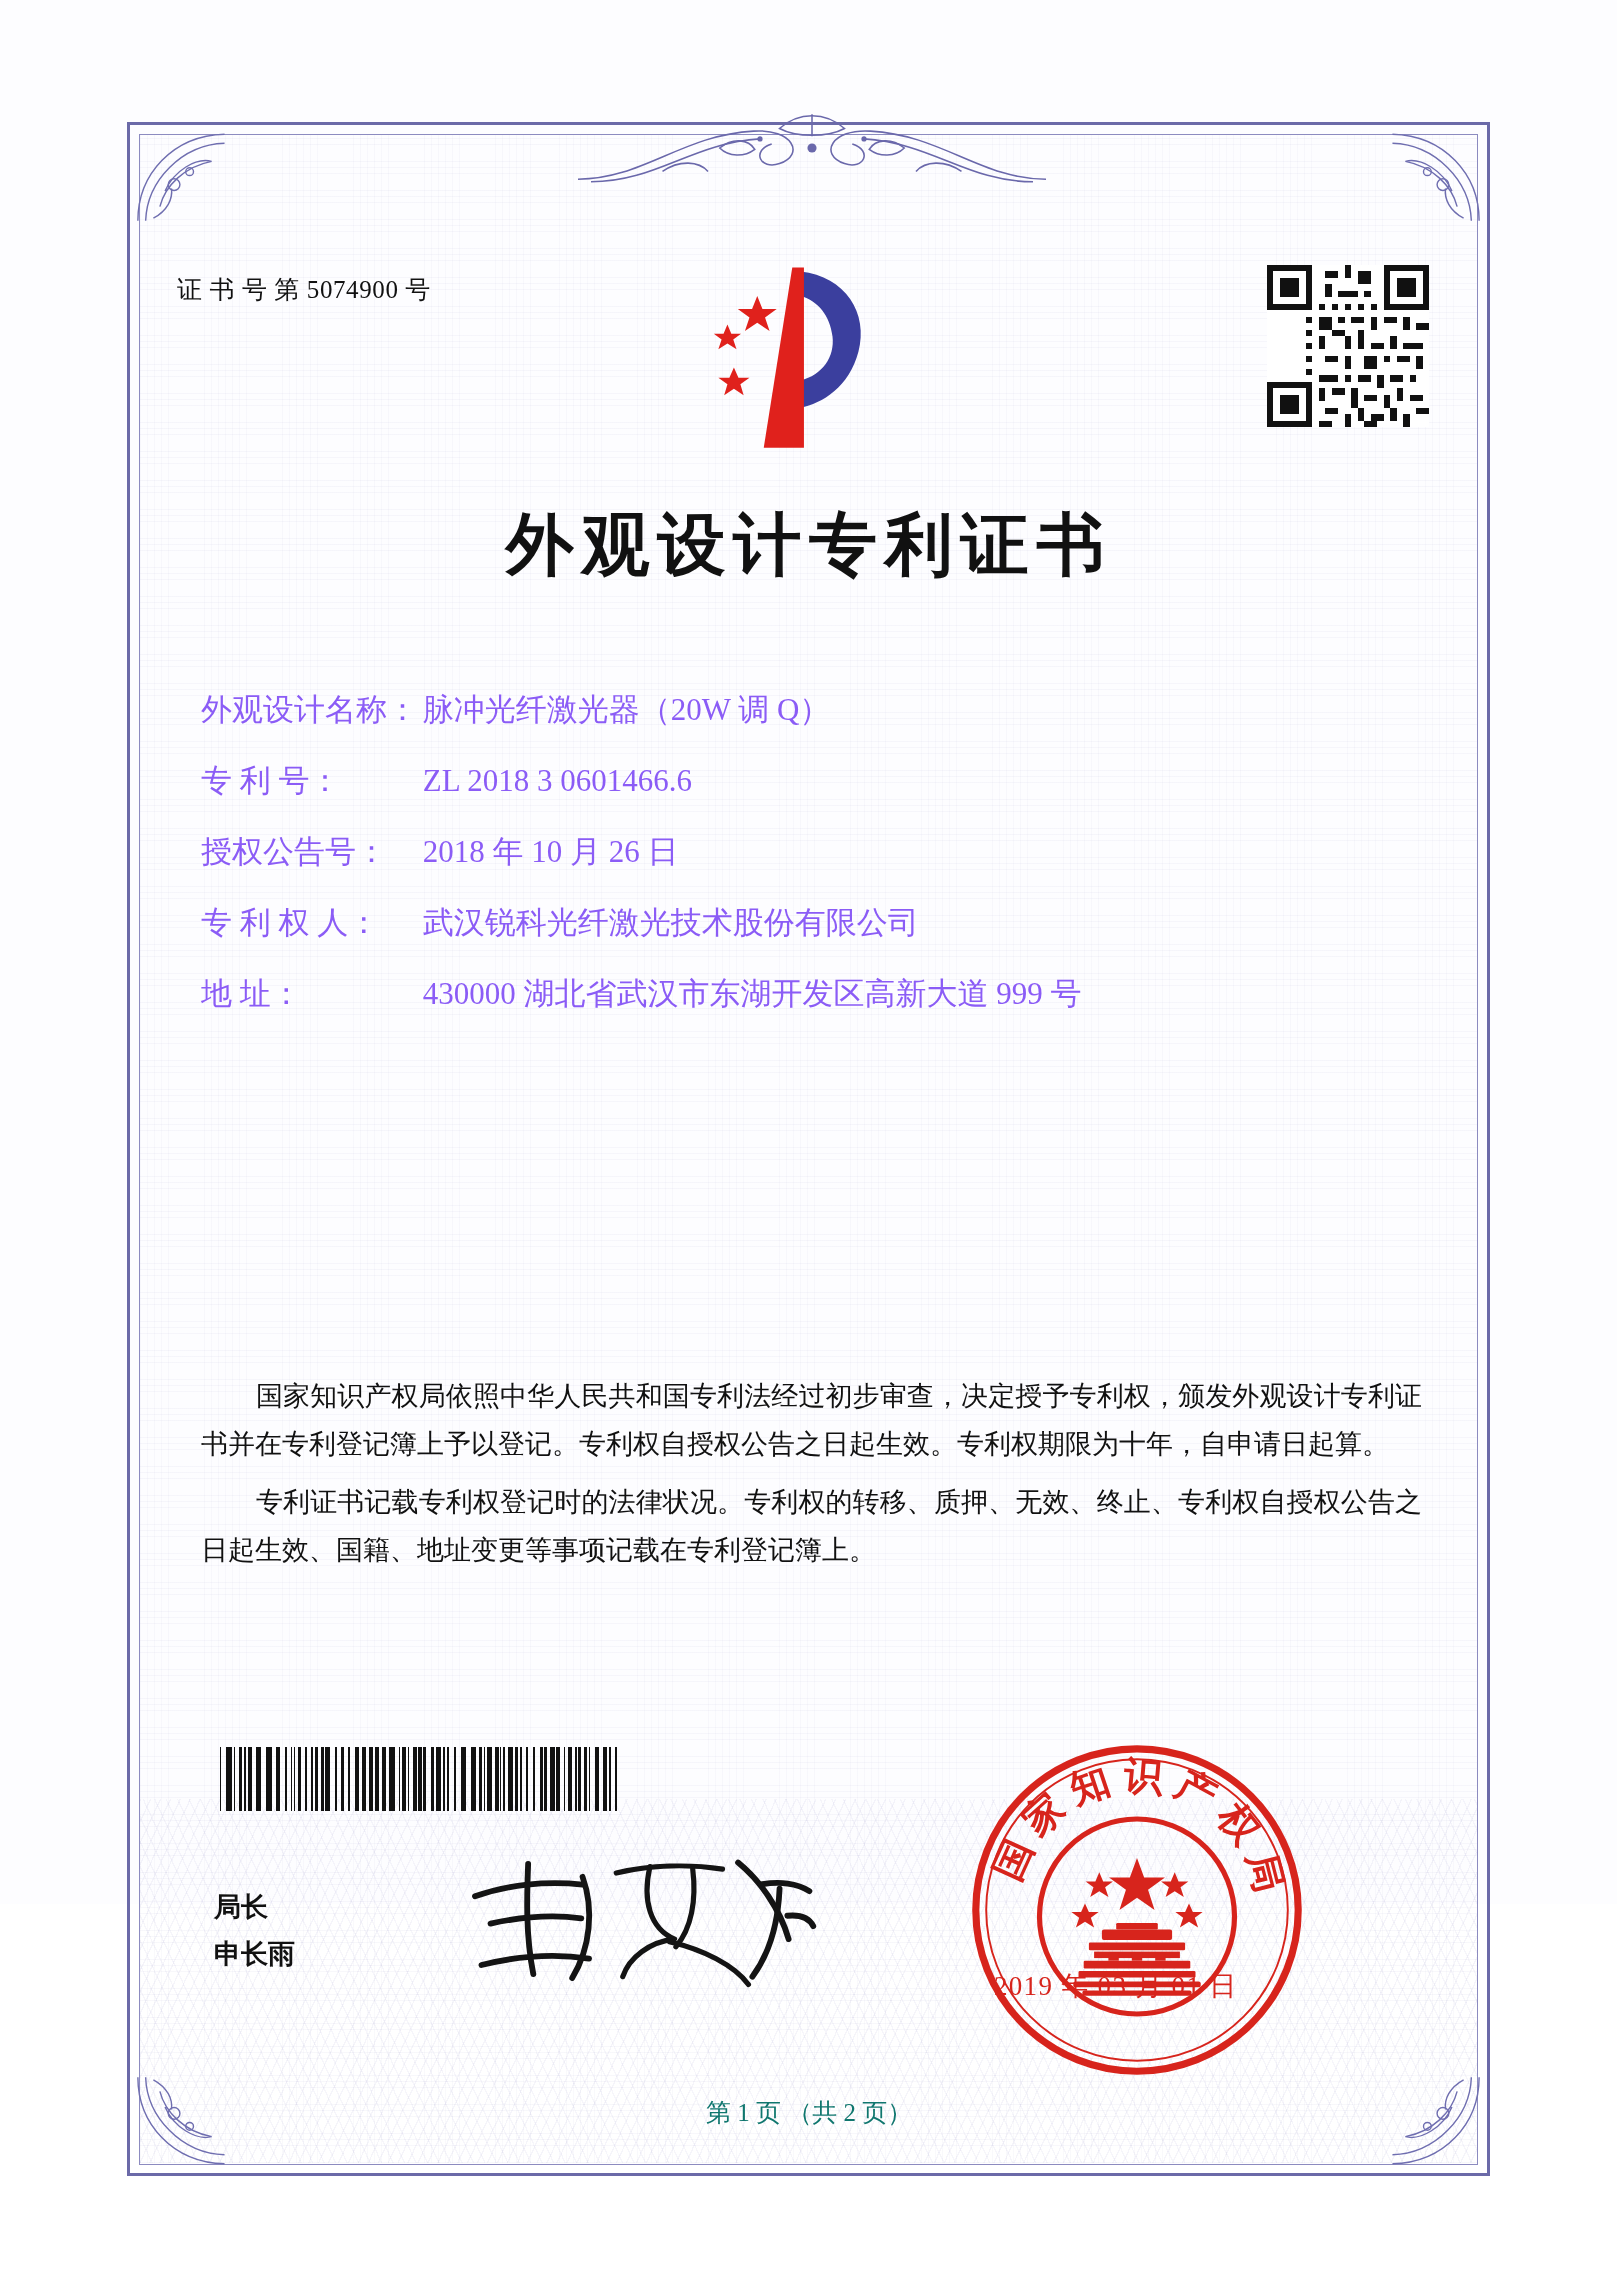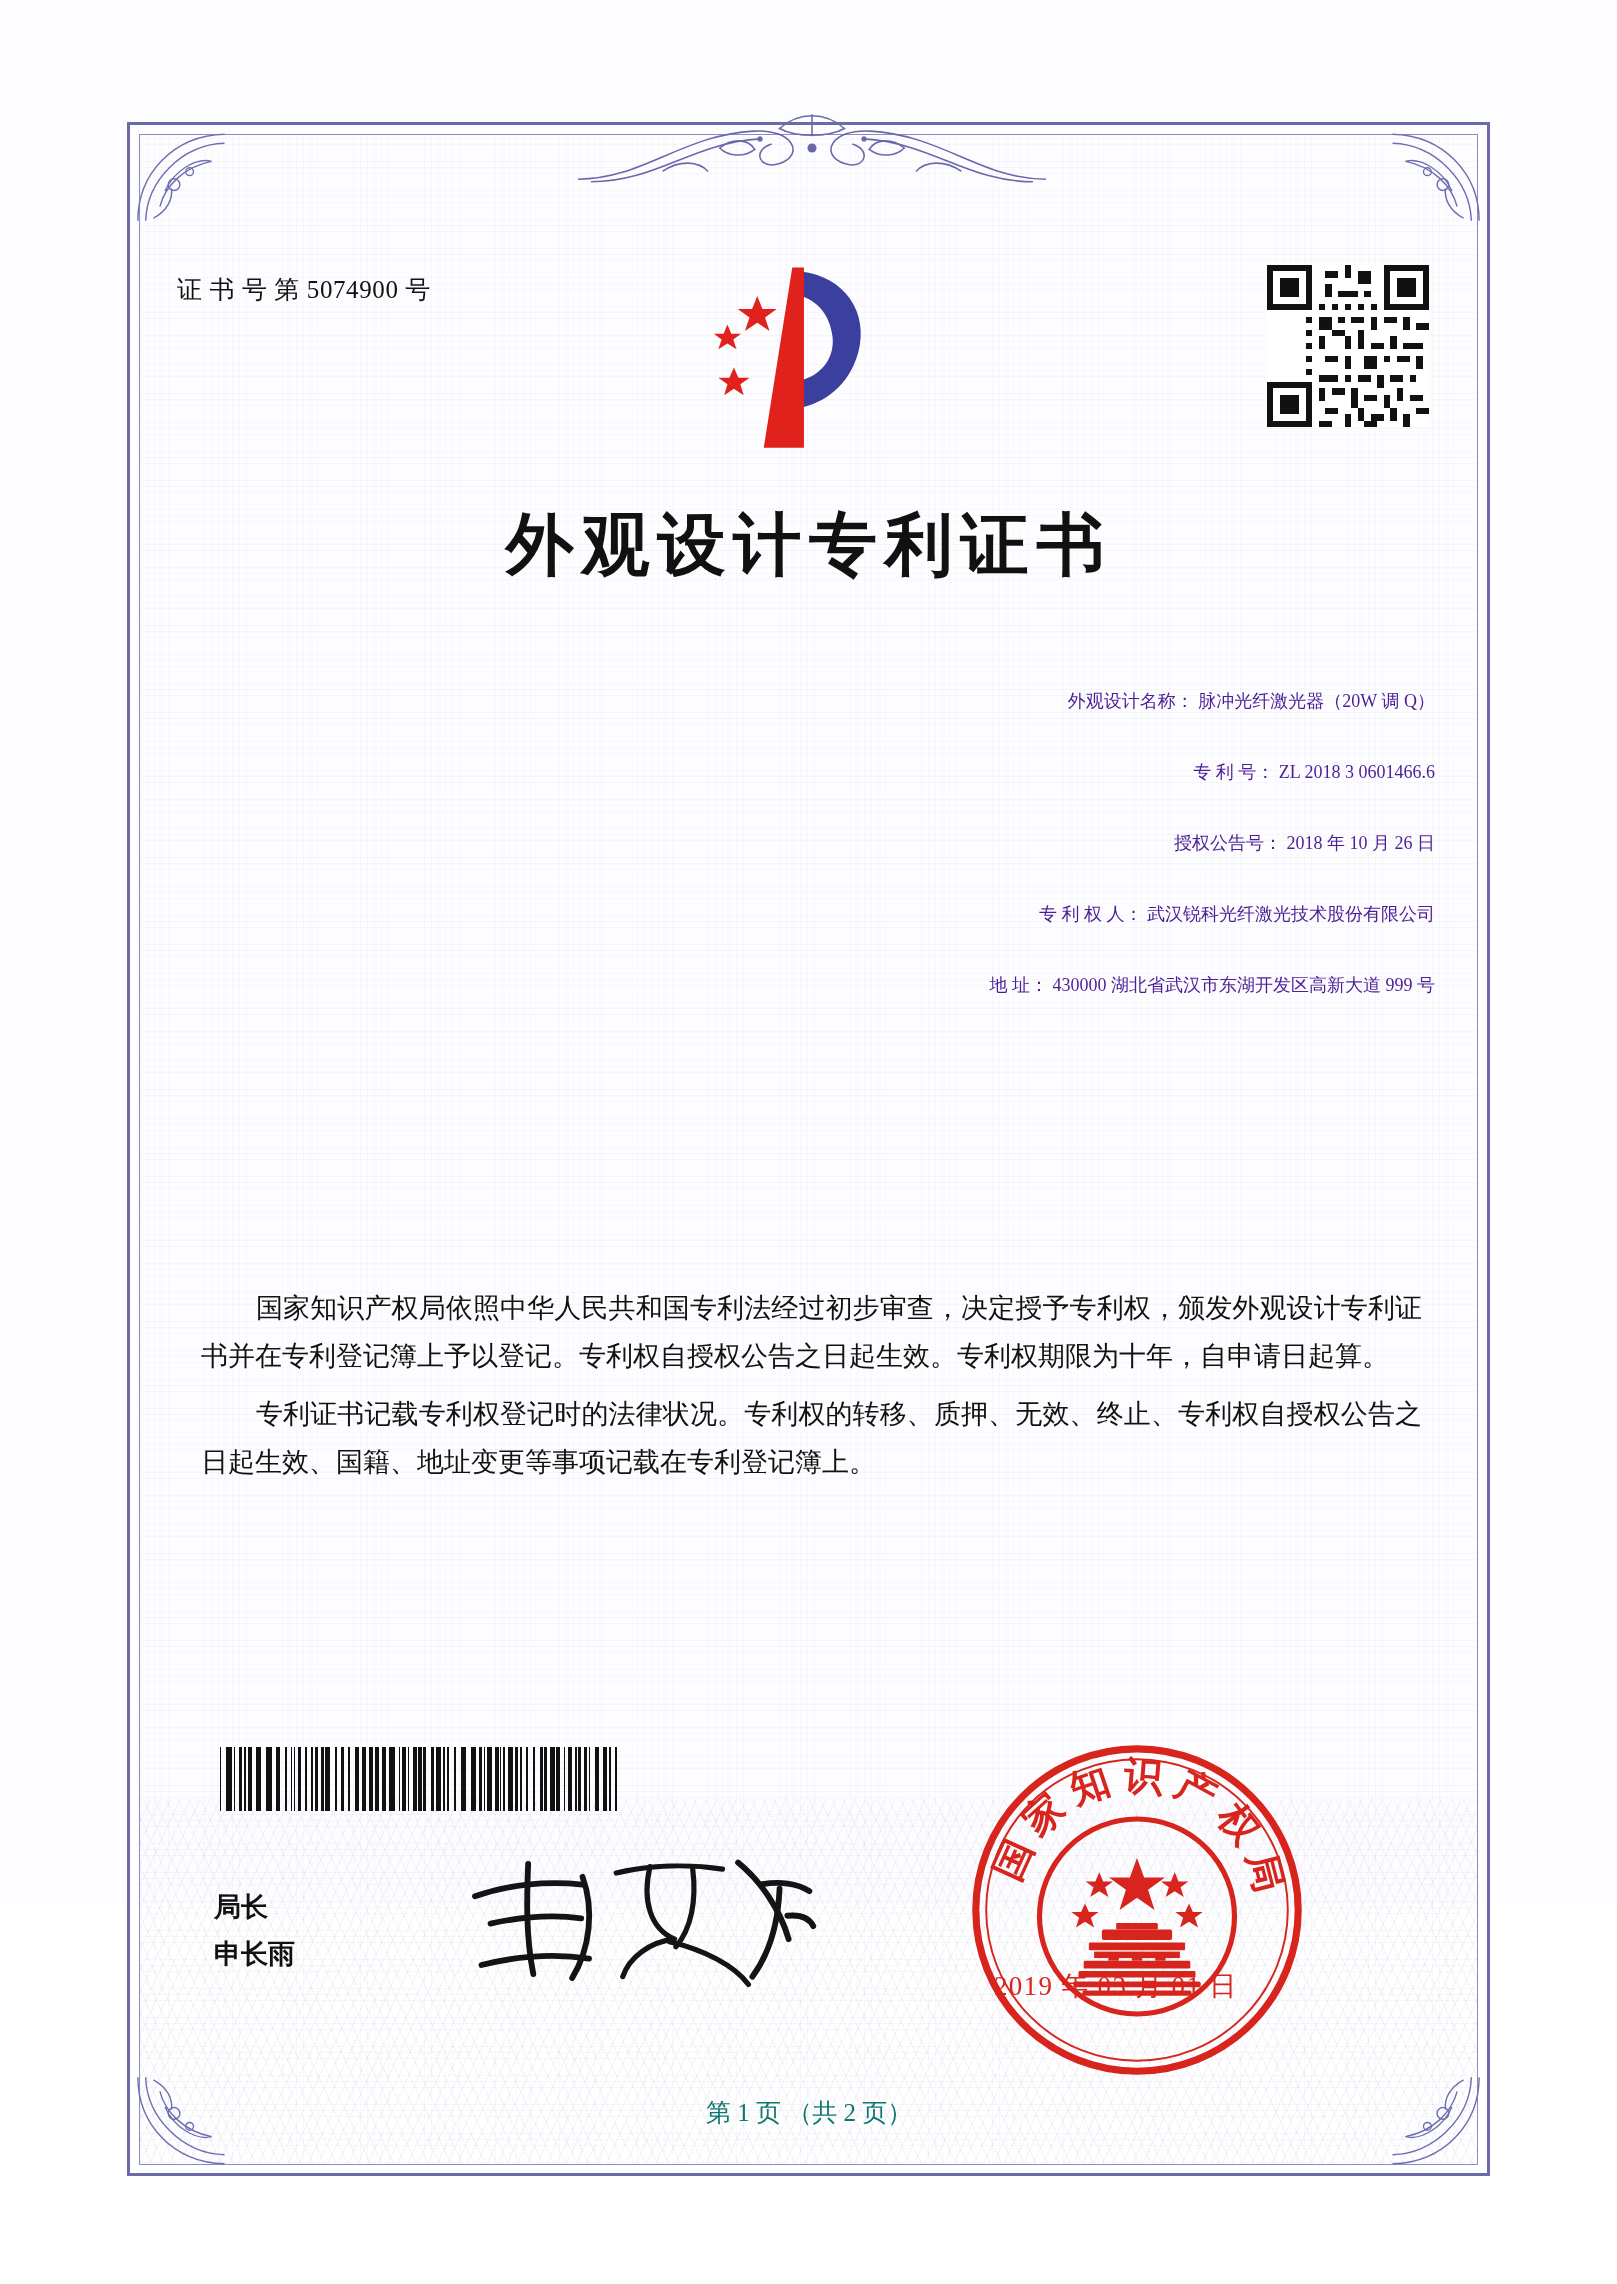--- a/index.html
+++ b/index.html
@@ -137,43 +137,42 @@
   
   .fields {
     position: absolute;
     left: 201px;
     top: 689px;
     width: 1234px;
   }
   .field-row {
     position: relative;
     height: 71px;
-    font-size: 18px;
-    color: #4c1d95;
+    font-size: 31px;
+    color: #8b5cf6;
     white-space: nowrap;
-    text-align: right;
   }
   .field-label {
     display: inline-block;
     width: 214px;
     letter-spacing: 0px;
   }
   .field-value {
     display: inline-block;
   }
   .field-row.two-col .second-label {
     display: inline-block;
     margin-left: 91px;
   }
 
   
   .paragraphs {
     position: absolute;
     left: 201px;
-    top: 1284px;
+    top: 1372px;
     width: 1221px;
     font-size: 27px;
     line-height: 48px;
     color: #111;
     text-align: justify;
   }
   .paragraphs p {
     margin: 0 0 10.4px 0;
     text-indent: 55px;
   }

